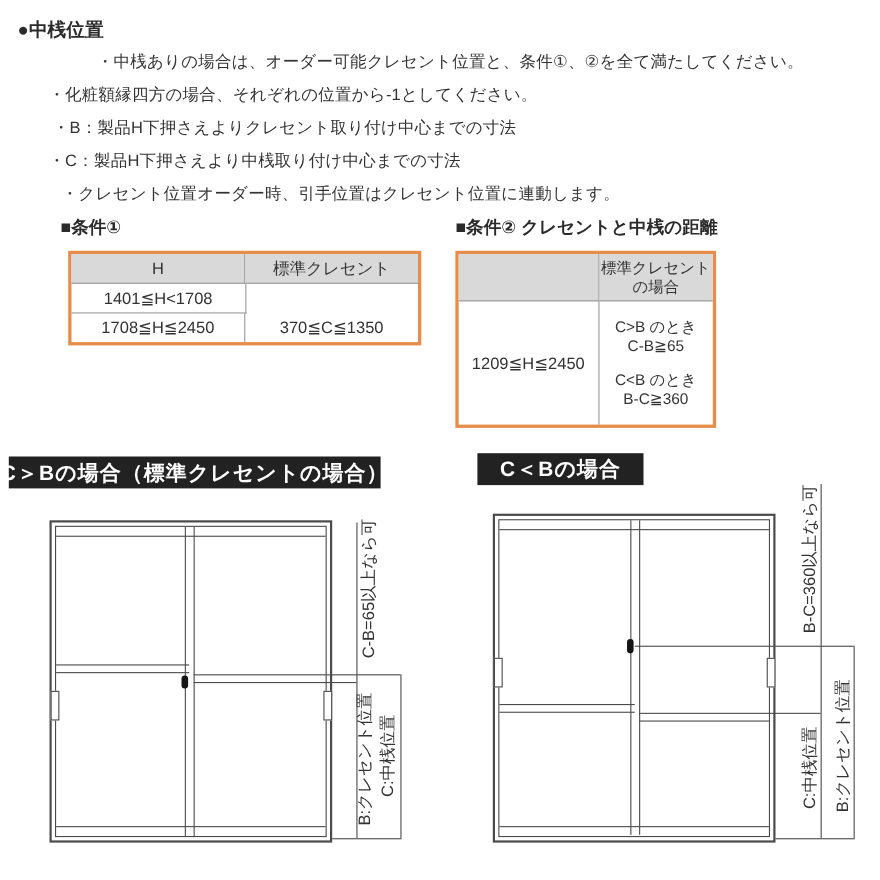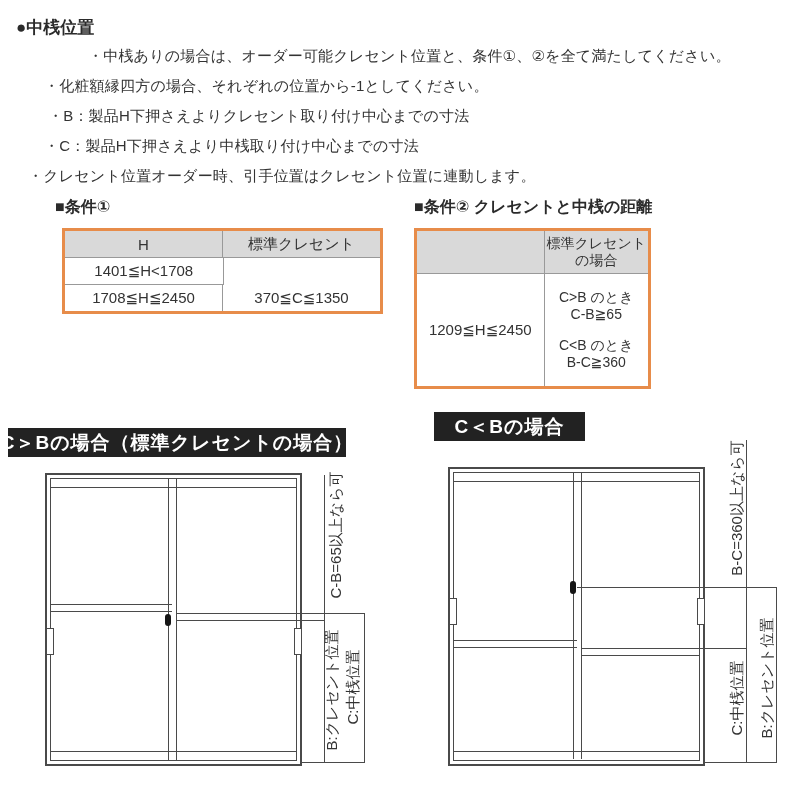--- a/index.html
+++ b/index.html
@@ -34,21 +34,21 @@
 <body>
 
 <div id="page">
 
   <div class="abs doc-title" style="left:16px;top:16px;">●中桟位置</div>
 
   <div class="abs bullet" style="left:48px;top:47px;margin-left:40px;">・中桟ありの場合は、オーダー可能クレセント位置と、条件①、②を全て満たしてください。</div>
   <div class="abs bullet" style="left:44px;top:77px;">・化粧額縁四方の場合、それぞれの位置から-1としてください。</div>
   <div class="abs bullet" style="left:48px;top:107px;">・B：製品H下押さえよりクレセント取り付け中心までの寸法</div>
   <div class="abs bullet" style="left:44px;top:137px;">・C：製品H下押さえより中桟取り付け中心までの寸法</div>
-  <div class="abs bullet" style="left:28px;top:167px;">・クレセント位置オーダー時、引手位置はクレセント位置に連動します。</div>
+  <div class="abs bullet" style="left:56px;top:167px;">・クレセント位置オーダー時、引手位置はクレセント位置に連動します。</div>
 
   <div class="abs sec-title" style="left:55px;top:197px;">■条件①</div>
   <div class="abs otable" style="left:62px;top:228px;width:315px;">
     <div class="trow">
       <div class="cell hdr bline rline" style="width:50%;height:26px;">H</div>
       <div class="cell hdr bline" style="width:50%;height:26px;">標準クレセント</div>
     </div>
     <div class="trow">
       <div class="cell bline rline" style="width:50%;height:26px;">1401≦H&lt;1708</div>
     </div>
@@ -77,21 +77,21 @@
           <div>C-B≧65</div>
         </div>
         <div>
           <div>C&lt;B のとき</div>
           <div>B-C≧360</div>
         </div>
       </div>
     </div>
   </div>
 
-  <div class="abs banner" style="left:8px;top:428px;width:338px;height:29px;">C＞Bの場合（標準クレセントの場合）</div>
+  <div class="abs banner" style="left:8px;top:415px;width:338px;height:29px;">C＞Bの場合（標準クレセントの場合）</div>
   <div class="abs banner" style="left:434px;top:412px;width:151px;height:29px;">C＜Bの場合</div>
 
   <div class="rect frame2" style="left:45px;top:473px;width:253px;height:289px;"></div>
   <div class="rect" style="left:50px;top:478px;width:245px;height:281px;"></div>
   <div class="hl" style="left:51px;top:487px;width:245px;"></div>
   <div class="hl" style="left:51px;top:751px;width:245px;"></div>
   <div class="vl" style="left:168px;top:479px;height:282px;"></div>
   <div class="vl" style="left:176px;top:479px;height:282px;"></div>
 
   <div class="hl" style="left:51px;top:604px;width:121px;"></div>

